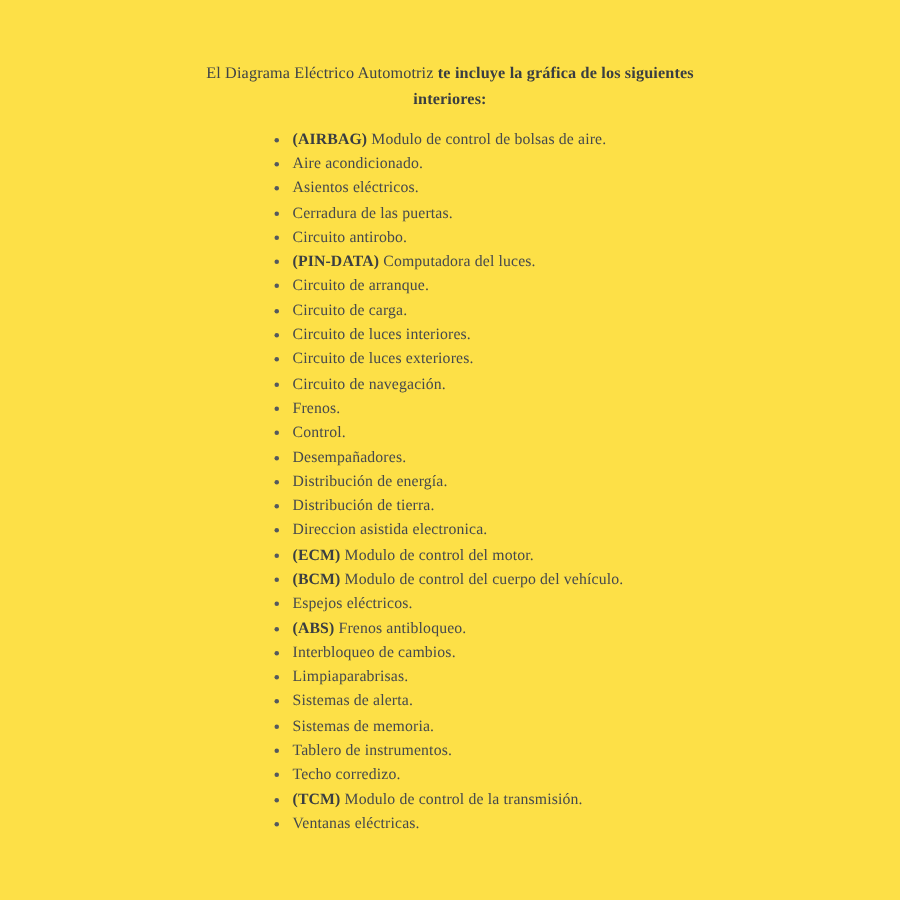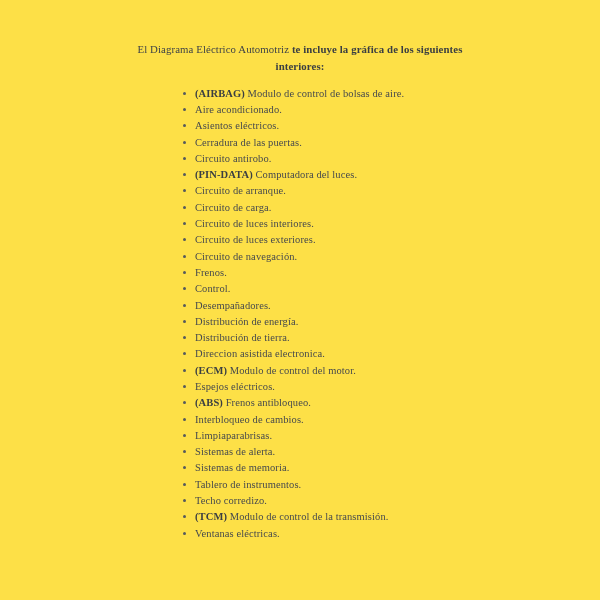--- a/index.html
+++ b/index.html
@@ -145,20 +145,24 @@
     <li>
       <span class="dot"></span>
       <span><span class="item-bold"></span><span>Direccion asistida electronica.</span></span>
     </li>
 
     <li>
       <span class="dot"></span>
       <span><span class="item-bold">(ECM)&nbsp;</span><span>Modulo de control del motor.</span></span>
     </li>
 
+    <li>
+      <span class="dot"></span>
+      <span><span class="item-bold">(BCM)&nbsp;</span><span>Modulo de control del cuerpo del vehículo.</span></span>
+    </li>
 
     <li>
       <span class="dot"></span>
       <span><span class="item-bold"></span><span>Espejos eléctricos.</span></span>
     </li>
 
     <li>
       <span class="dot"></span>
       <span><span class="item-bold">(ABS)&nbsp;</span><span>Frenos antibloqueo.</span></span>
     </li>

